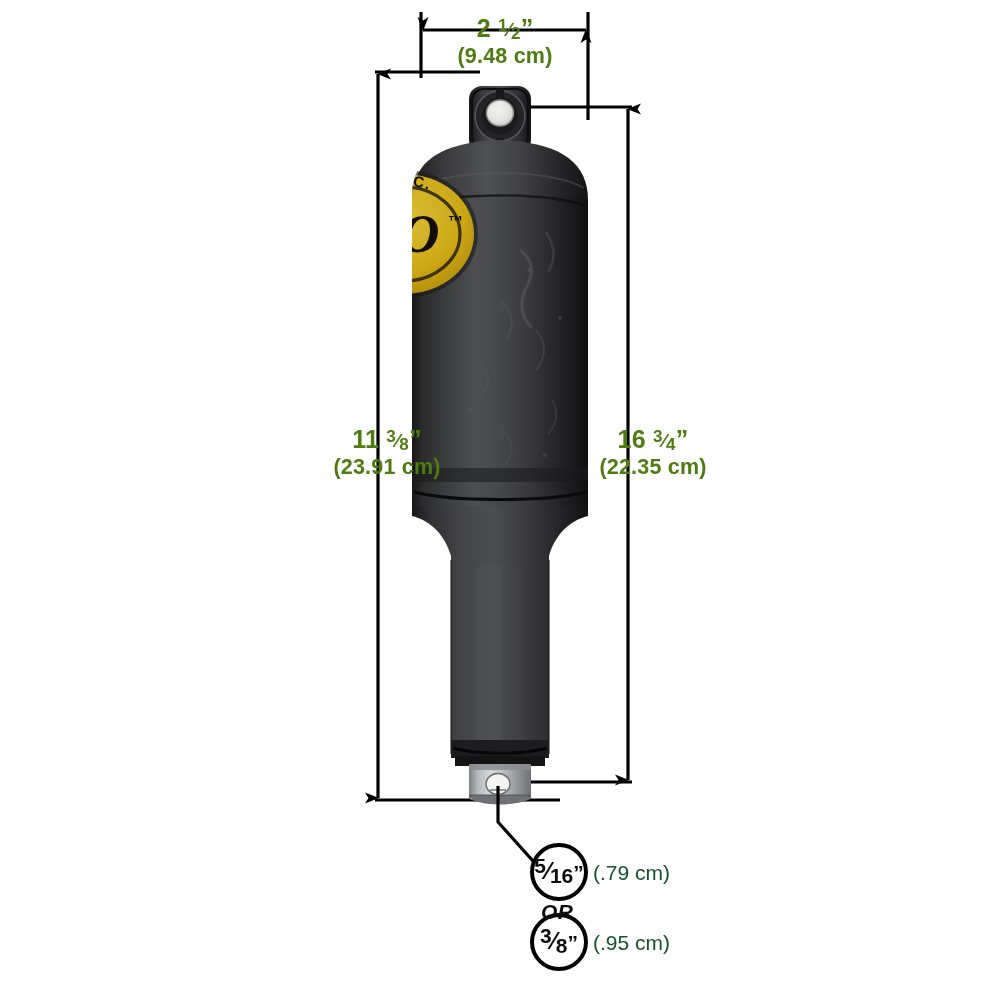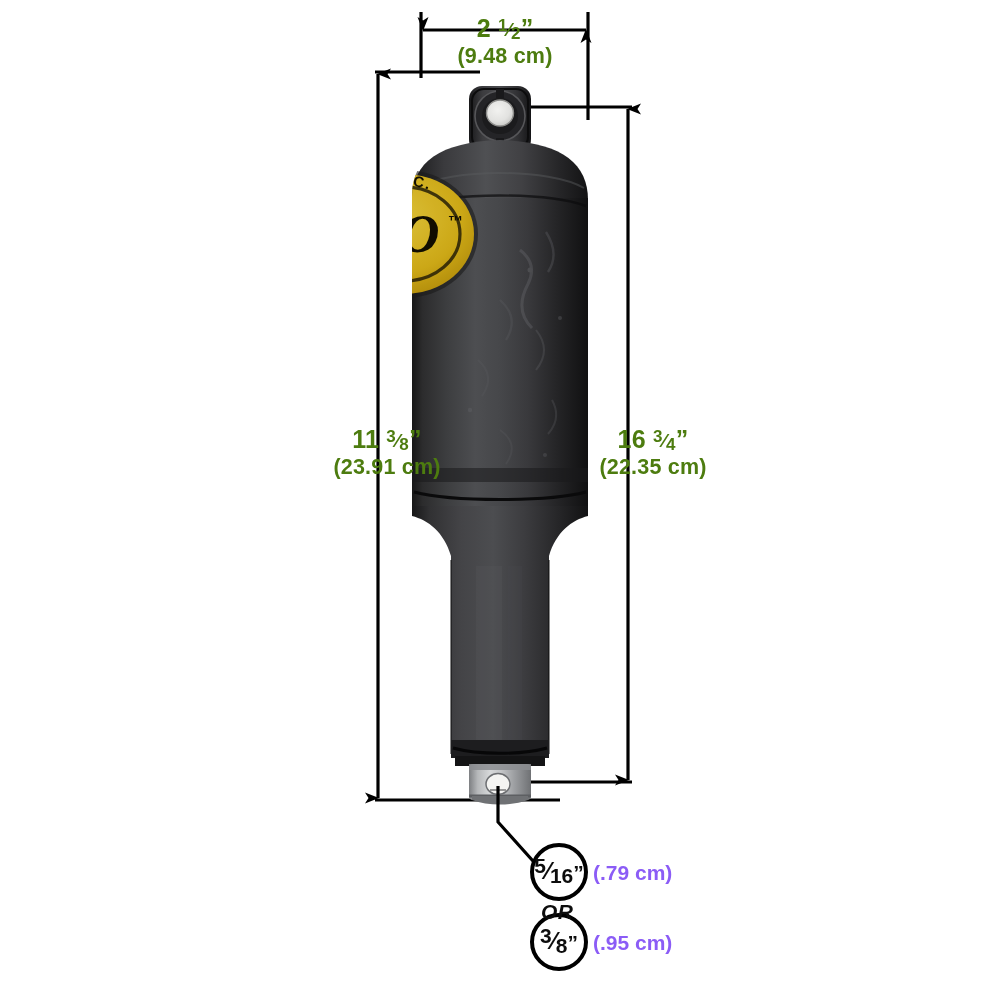--- a/index.html
+++ b/index.html
@@ -59,23 +59,23 @@
   .frac .slash {
     position: relative;
     font-size: 1.12em;
   }
   .frac .den {
     position: relative;
     top: 0.17em;
   }
   .callout-text {
     position: absolute;
-    font-weight: bold;
+    font-weight: normal;
     font-size: 21px;
-    color: #8b5cf6;
+    color: #14532d;
     white-space: nowrap;
   }
   .circle-label {
     position: absolute;
     font-weight: bold;
     font-size: 21px;
     color: #0d0d0d;
     white-space: nowrap;
     text-align: center;
   }

